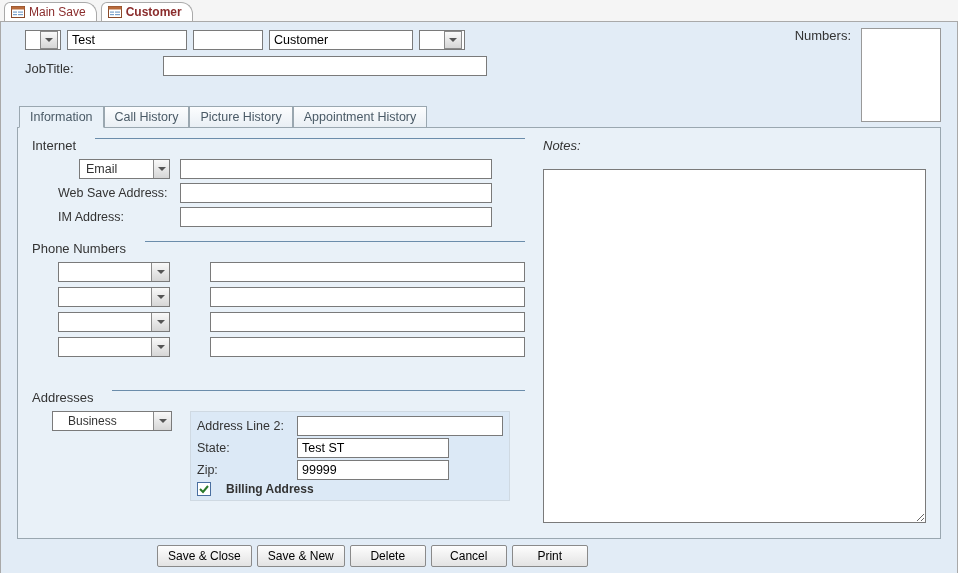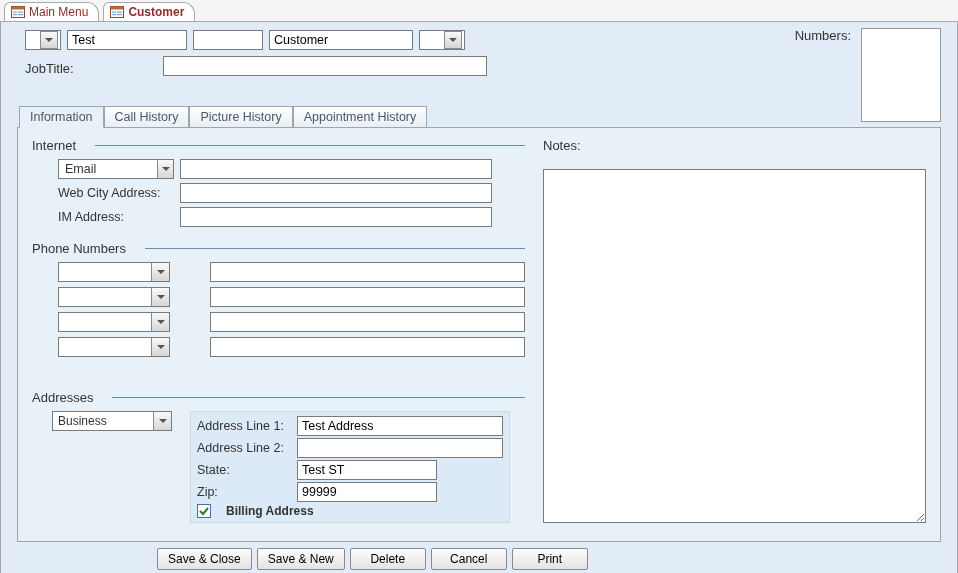--- a/index.html
+++ b/index.html
@@ -106,60 +106,60 @@
   }
   .columns {
     display:flex; gap:18px;
   }
   .leftcol { flex: 0 0 480px; }
   .rightcol { flex: 1; }
   fieldset.group {
     border:none; padding:0; margin:0 0 6px 0;
   }
   .legend-line {
-    display:flex; align-items:center; gap:19px;
+    display:flex; gap:19px;
     margin-bottom:6px;
   }
   .legend-line .lbl { color:#333; font-size:13px; }
   .legend-line .line { flex:1; height:1px;
     background:linear-gradient(to right,#6b8dab 0%,#6b8dab 60%,rgba(107,141,171,0) 100%);
     border-top:1px solid #6b8dab; }
   .frow {
     display:flex; align-items:center; gap:6px; margin-bottom:4px;
     padding-left:26px;
   }
   .frow .flabel { width:116px; text-align:left; font-size:12.5px;}
   .email-select {
-    width:116px;height:20px;background:#fff;border:1px solid #7a7a7a;
+    width:91px;height:20px;background:#fff;border:1px solid #7a7a7a;
     display:inline-flex;align-items:center;justify-content:space-between;
     padding-left:6px;
   }
   .combo {
     width:90px;height:20px;background:#fff;border:1px solid #7a7a7a;
     display:inline-flex;align-items:center;justify-content:space-between;
-    padding-left:5px;
+    padding-left:15px;
   }
   .combo .txtpart{flex:1;}
   .combo .btn{width:18px;height:18px;background:linear-gradient(#f9f9f9,#d6d6d6);border-left:1px solid #8a8a8a;display:flex;align-items:center;justify-content:center;}
   .phone-row{
     display:flex;align-items:center;gap:40px;margin-bottom:5px;
     padding-left:26px;
   }
   .phone-row .combo{width:112px;}
   .txt-wide{width:312px;}
   .txt-xwide{width:315px; height:20px;}
   .addr-zone{display:flex;gap:18px;padding-left:20px;}
   .addr-block{
     background:#dce9f6;border:1px solid #cfd9e2;padding:4px 6px 4px 6px;
     width:320px;
   }
   .addr-row{display:flex;align-items:center;gap:4px;margin-bottom:2px;}
   .addr-row .albl{width:96px;font-size:12.5px;}
   .addr-row input.txt{flex:1;}
-  .addr-small input.txt{width:140px;flex:none;}
+  .addr-small input.txt{width:152px;flex:none;}
   .chk-row{display:flex;align-items:flex-start;gap:15px;margin-top:2px;}
   .chk{width:14px;height:14px;background:#fff;border:1px solid #4a6fa0;display:inline-flex;align-items:center;justify-content:center;}
   .chk svg{width:10px;height:10px;}
   .notes-box{
     width:100%; height:354px; background:#fff; border:1px solid #7a7a7a;
   }
   .bottom-buttons{
     display:flex;gap:5px;justify-content:flex-start;
     padding-left:140px;margin-top:6px;
   }
@@ -176,21 +176,21 @@
 <div class="window-tabs">
   <div class="window-tab">
     <svg class="tab-icon-form" viewBox="0 0 14 12">
       <rect x="0.5" y="0.5" width="13" height="11" fill="#fff" stroke="#8a4a2a"></rect>
       <rect x="0.5" y="0.5" width="13" height="3" fill="#b86a3a"></rect>
       <rect x="2" y="5.5" width="4" height="1.2" fill="#7aa2cc"></rect>
       <rect x="2" y="8" width="4" height="1.2" fill="#7aa2cc"></rect>
       <rect x="7" y="5.5" width="5" height="1.2" fill="#7aa2cc"></rect>
       <rect x="7" y="8" width="5" height="1.2" fill="#7aa2cc"></rect>
     </svg>
-    <span>Main Menu</span>
+    <span>Main Save</span>
   </div>
   <div class="window-tab active">
     <svg class="tab-icon-form" viewBox="0 0 14 12">
       <rect x="0.5" y="0.5" width="13" height="11" fill="#fff" stroke="#8a4a2a"></rect>
       <rect x="0.5" y="0.5" width="13" height="3" fill="#b86a3a"></rect>
       <rect x="2" y="5.5" width="4" height="1.2" fill="#7aa2cc"></rect>
       <rect x="2" y="8" width="4" height="1.2" fill="#7aa2cc"></rect>
       <rect x="7" y="5.5" width="5" height="1.2" fill="#7aa2cc"></rect>
       <rect x="7" y="8" width="5" height="1.2" fill="#7aa2cc"></rect>
     </svg>
@@ -246,21 +246,21 @@
               <div class="email-select" style="margin-left:auto;">
                 <span>Email</span>
                 <div class="btn" style="width:16px;height:18px;display:flex;align-items:center;justify-content:center;background:linear-gradient(#f9f9f9,#d6d6d6);border-left:1px solid #8a8a8a;">
                     <div class="dd-arrow"></div>
                   </div>
               </div>
             </div>
             <input class="txt txt-wide" value="" style="">
           </div>
           <div class="frow">
-            <span class="flabel">Web City Address:</span>
+            <span class="flabel">Web Save Address:</span>
             <input class="txt txt-wide" value="" style="">
           </div>
           <div class="frow">
             <span class="flabel">IM Address:</span>
             <input class="txt txt-wide" value="" style="">
           </div>
         </fieldset>
 
         <fieldset class="group" style="margin-top:10px;">
           <div class="legend-line">
@@ -313,24 +313,20 @@
           <div class="addr-zone">
             <div>
               <div class="combo" style="width:120px;">
                 <span class="txtpart">Business</span>
                 <div class="btn">
                     <div class="dd-arrow"></div>
                   </div>
               </div>
             </div>
             <div class="addr-block">
-              <div class="addr-row">
-                <span class="albl">Address Line 1:</span>
-                <input class="txt" value="Test Address" style="">
-              </div>
               <div class="addr-row">
                 <span class="albl">Address Line 2:</span>
                 <input class="txt" value="" style="">
               </div>
               <div class="addr-row addr-small">
                 <span class="albl">State:</span>
                 <input class="txt" value="Test ST" style="">
               </div>
               <div class="addr-row addr-small">
                 <span class="albl">Zip:</span>
@@ -344,21 +340,21 @@
                 </span>
                 <span style="font-weight:bold;">Billing Address</span>
               </div>
             </div>
           </div>
         </fieldset>
 
       </div>
 
       <div class="rightcol">
-        <div style="margin-bottom:16px;"><span class="label">Notes:</span></div>
+        <div style="margin-bottom:16px;font-style:italic;"><span class="label">Notes:</span></div>
         <textarea class="notes-box" value="" style=""></textarea>
       </div>
     </div>
   </div>
 
   <div class="bottom-buttons">
     <button class="btn3d">Save &amp; Close</button>
     <button class="btn3d">Save &amp; New</button>
     <button class="btn3d">Delete</button>
     <button class="btn3d">Cancel</button>

